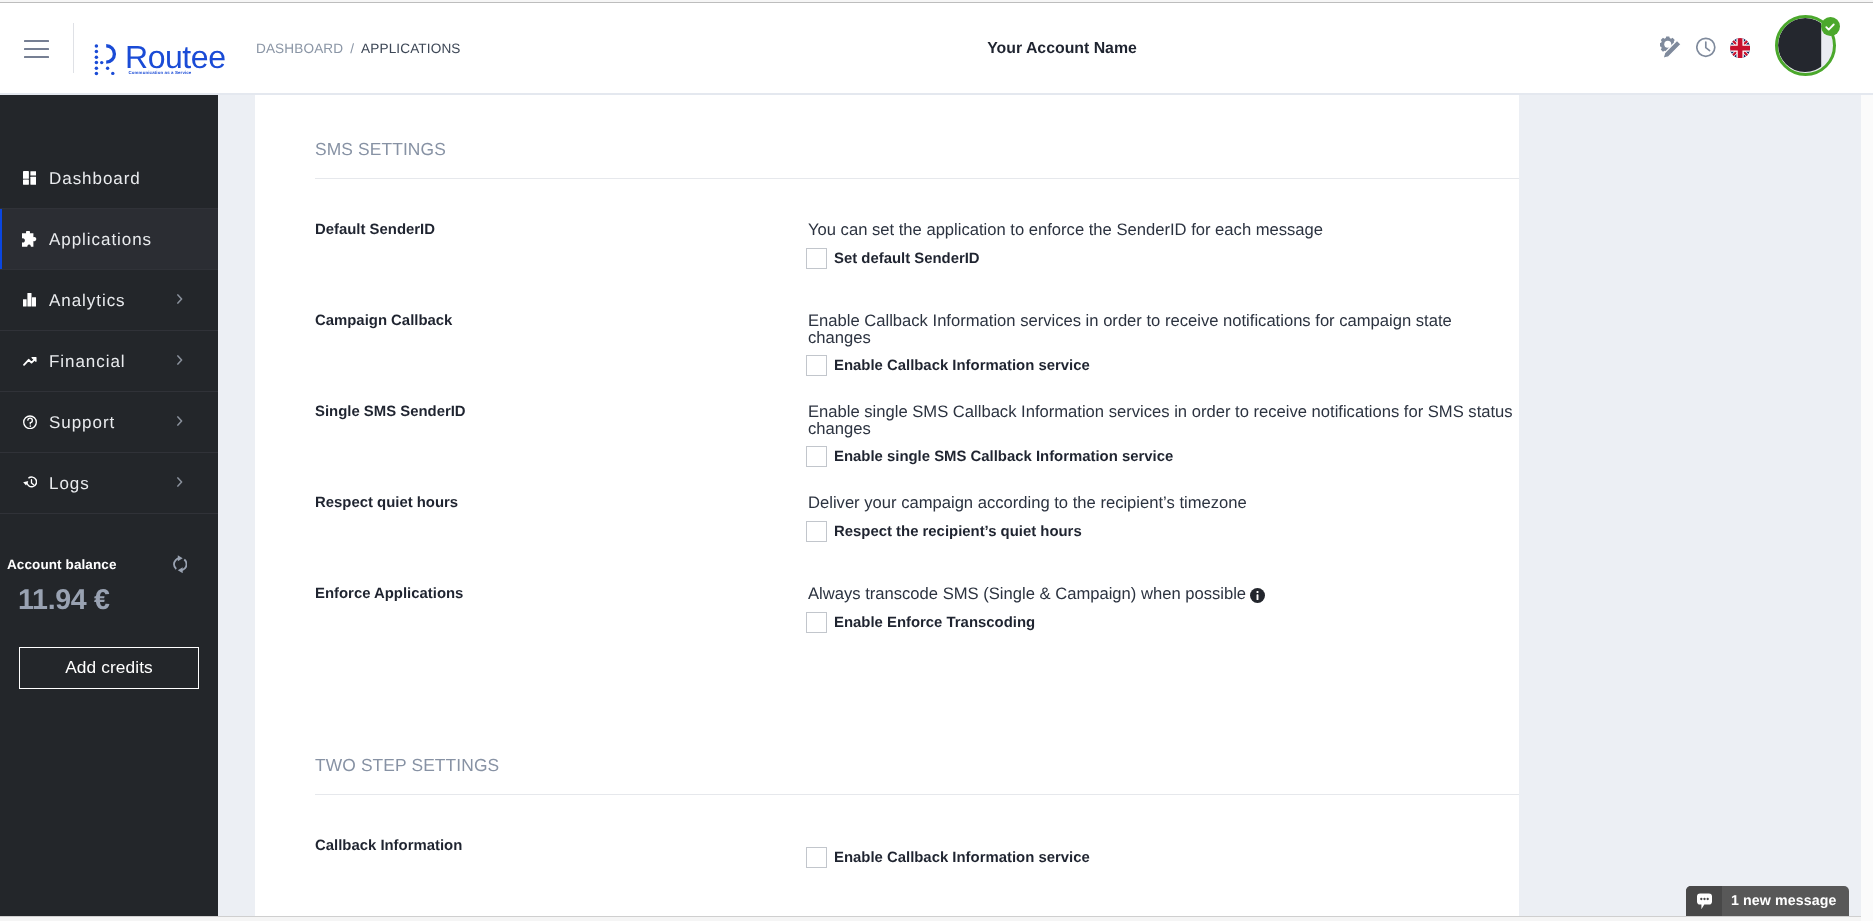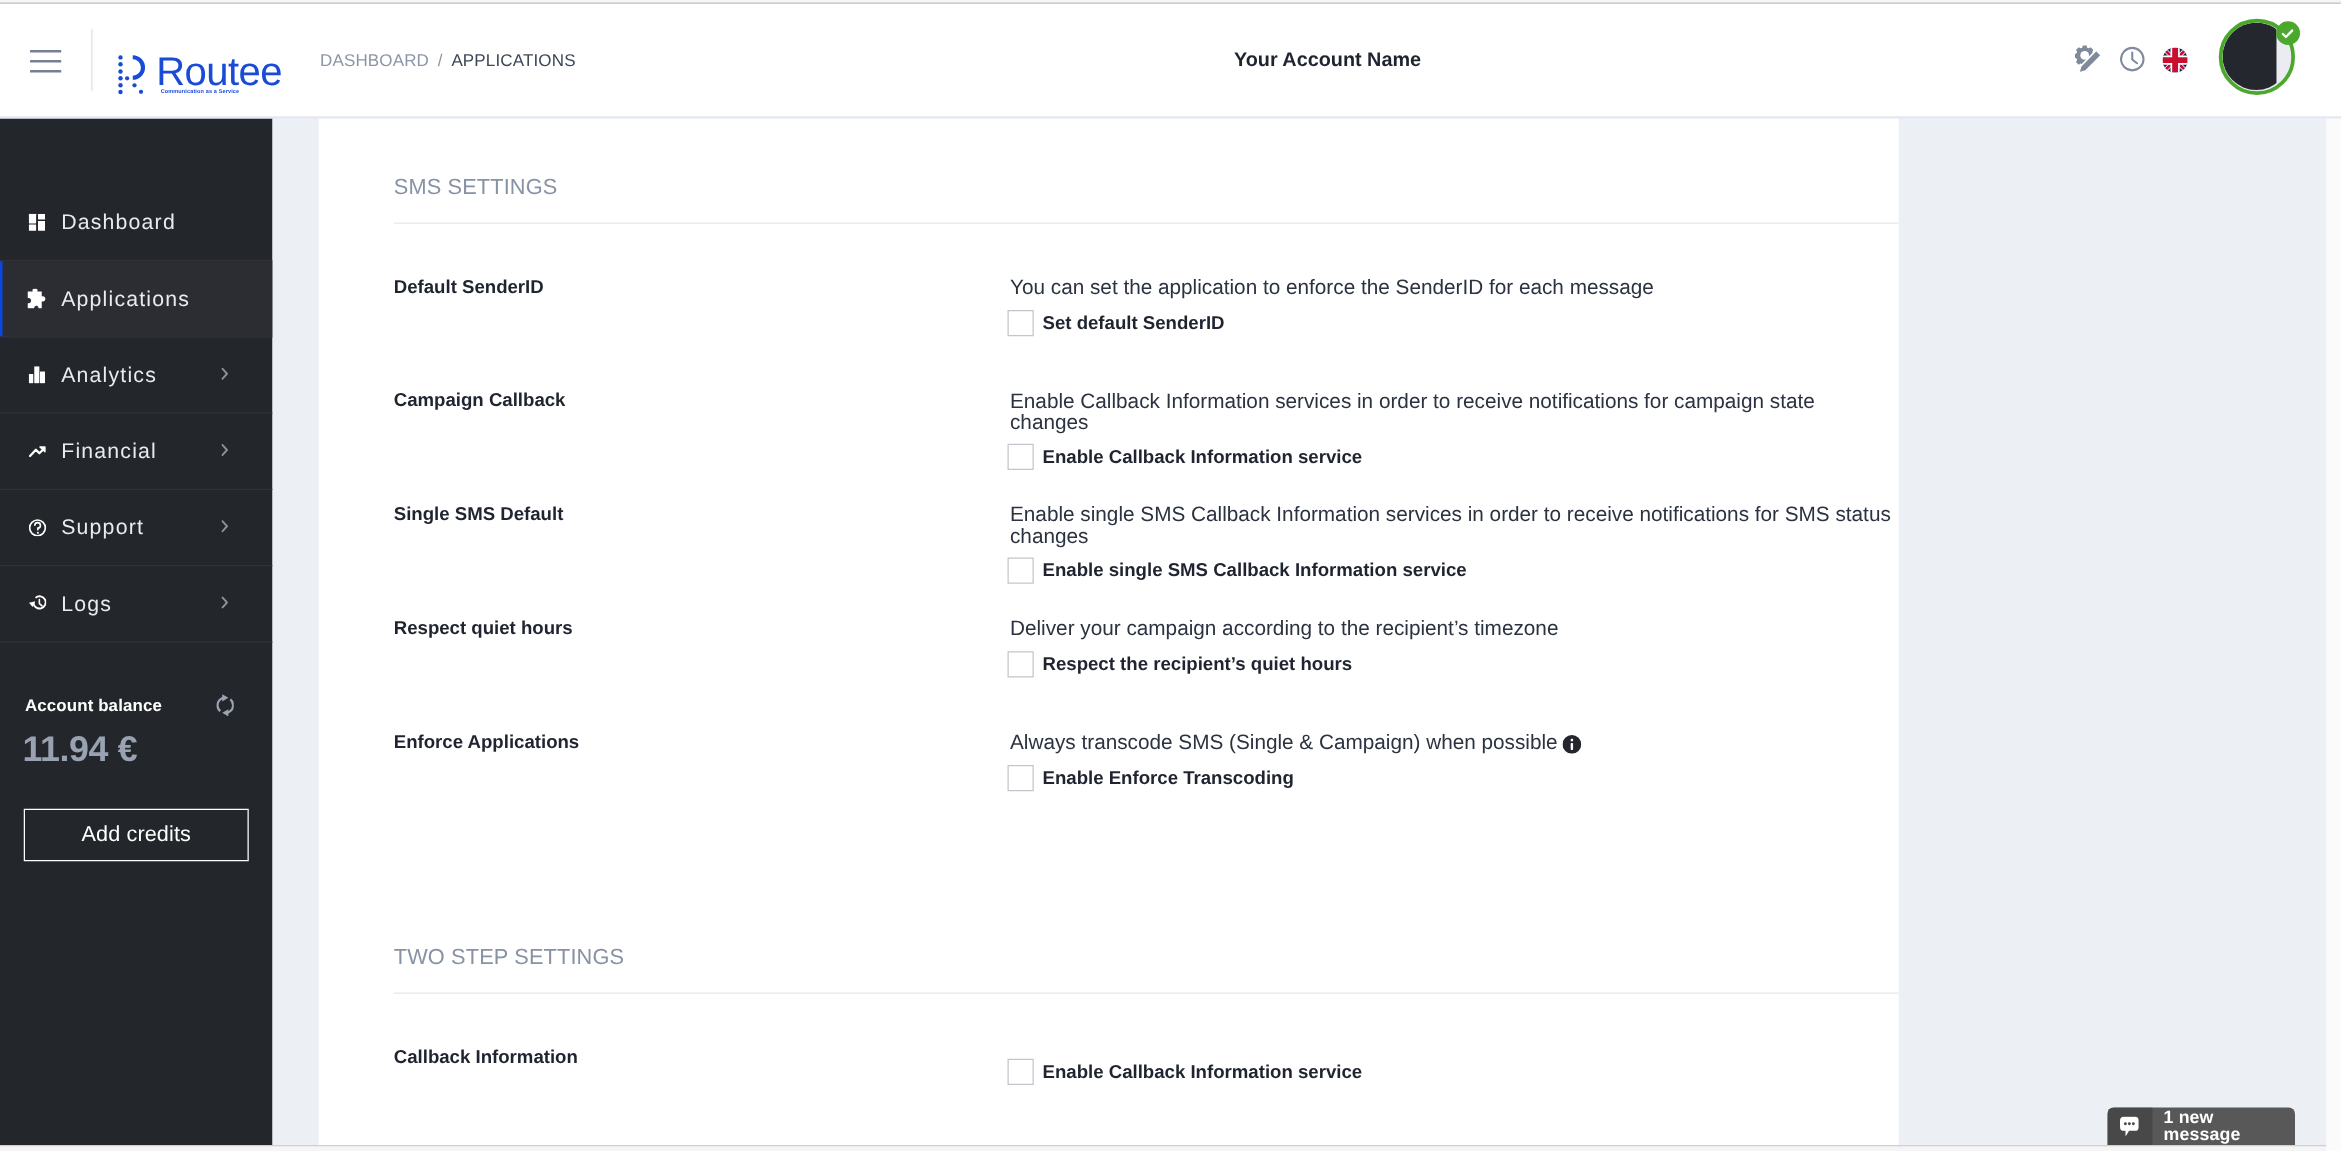--- a/index.html
+++ b/index.html
@@ -49,21 +49,21 @@
              border-bottom:1px solid #303238; cursor:pointer; }
   .navitem .nicon { position:absolute; left:22.8px; top:50%; transform:translateY(-50%);
                     width:14px; height:20px; display:flex; align-items:center; justify-content:flex-start; }
   .navitem .nlabel { position:absolute; left:49px; top:50%; transform:translateY(-50%); margin-top:-0.5px; font-size:17.0px; color:#e9ebee; letter-spacing:0.95px; line-height:1; }
   .navitem .chev { position:absolute; right:36px; top:50%; transform:translateY(-50%); }
   .navitem.active { background:#2b2d33; }
   .navitem.active::before { content:""; position:absolute; left:0; top:0; bottom:0; width:2px; background:#0a46e0; }
   .navitem.first { border-top:none; }
 
   .balance { position:absolute; left:0; top:462px; width:219px; }
-  .bal-label { position:absolute; left:20px; top:0; font-size:13.5px; font-weight:700; color:#fff; letter-spacing:0.1px; }
+  .bal-label { position:absolute; left:7px; top:0; font-size:13.5px; font-weight:700; color:#fff; letter-spacing:0.1px; }
   .bal-refresh { position:absolute; left:172.5px; top:-2.5px; cursor:pointer; }
   .bal-amount { position:absolute; left:18px; top:29px; font-size:28.6px; font-weight:700; color:#99a2b2; letter-spacing:-0.3px; line-height:1; }
   .addcredits { position:absolute; left:19px; top:90px; width:180px; height:42px; border:1px solid #fff;
                 background:transparent; color:#fff; font-size:17.3px; font-weight:400; cursor:pointer;
                 font-family:Liberation Sans, sans-serif; letter-spacing:0.1px; line-height:1; }
 
   
   .gap { position:absolute; top:95px; left:218px; width:37px; height:821px; background:#eceff4; }
   .content { position:absolute; top:95px; left:255px; width:1264px; height:821px; background:#fff;
              overflow:hidden; }
@@ -85,21 +85,21 @@
   .savebtn { position:absolute; width:120px; height:42px; background:#0047e1; color:#fff;
              border:none; font-size:16.2px; font-weight:400; cursor:pointer; line-height:1;
              font-family:"Liberation Sans", sans-serif; letter-spacing:0.1px; }
 
   .infoi { display:inline-block; width:15px; height:15px; margin-left:4px; vertical-align:-3.5px; }
 
   
   .sbtrack { position:absolute; left:1861px; top:95px; width:12px; height:826px; background:#fbfbfb; }
 
   
-  .chat { position:absolute; left:1686px; top:886px; width:150px; height:30px; background:#585858;
+  .chat { position:absolute; left:1686px; top:886px; width:163px; height:30px; background:#585858;
           border-radius:5px 5px 0 0; display:flex; align-items:center; cursor:pointer; overflow:hidden; }
   .chat .cicon { width:36px; height:30px; background:#484848; display:flex; align-items:center; justify-content:center; }
   .chat .ctext { color:#fff; font-size:14.2px; font-weight:700; margin-left:9px; letter-spacing:0.1px; line-height:1; }
 </style>
 </head>
 <body>
 
 <div class="topstrip"></div>
 <div class="topbar">
 
@@ -286,21 +286,21 @@
         </div>
       </div>
       <div class="rowlabel" style="position: absolute; left: 60px; top: 219px;">Campaign Callback</div>
       <div style="position: absolute; left: 553px; top: 218px;">
         <div class="rowdesc"><span>Enable Callback Information services in order to receive notifications for campaign state changes</span></div>
         <div class="cbrow">
           <span class="cbox"></span>
           <span class="cblabel">Enable Callback Information service</span>
         </div>
       </div>
-      <div class="rowlabel" style="position: absolute; left: 60px; top: 310px;">Single SMS Default</div>
+      <div class="rowlabel" style="position: absolute; left: 60px; top: 310px;">Single SMS SenderID</div>
       <div style="position: absolute; left: 553px; top: 309px;">
         <div class="rowdesc"><span>Enable single SMS Callback Information services in order to receive notifications for SMS status changes</span></div>
         <div class="cbrow">
           <span class="cbox"></span>
           <span class="cblabel">Enable single SMS Callback Information service</span>
         </div>
       </div>
       <div class="rowlabel" style="position: absolute; left: 60px; top: 401px;">Respect quiet hours</div>
       <div style="position: absolute; left: 553px; top: 400px;">
         <div class="rowdesc"><span>Deliver your campaign according to the recipient’s timezone</span></div>

